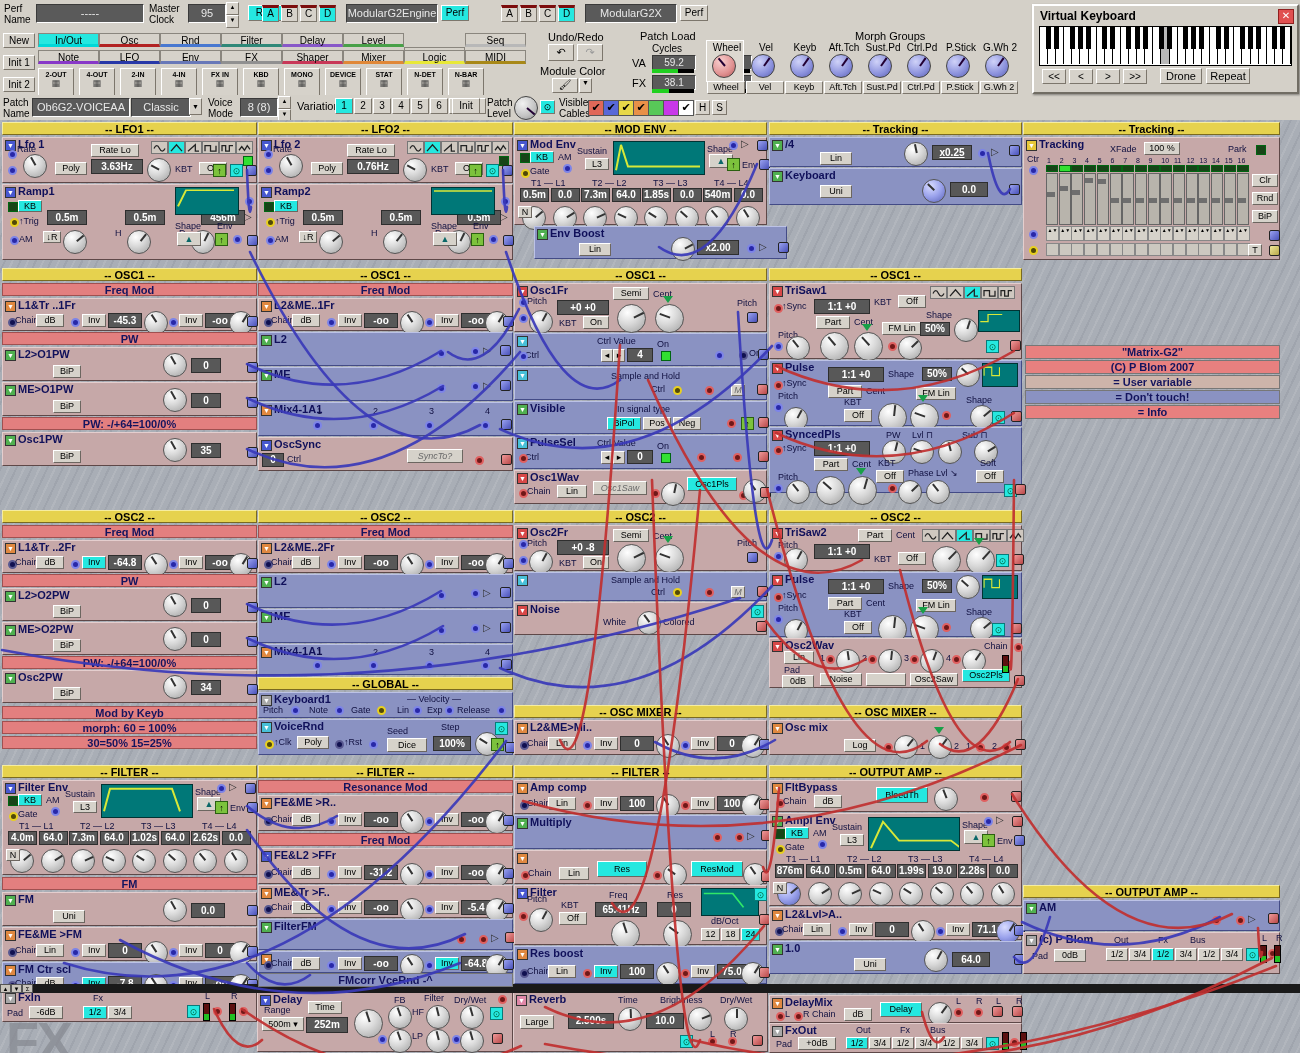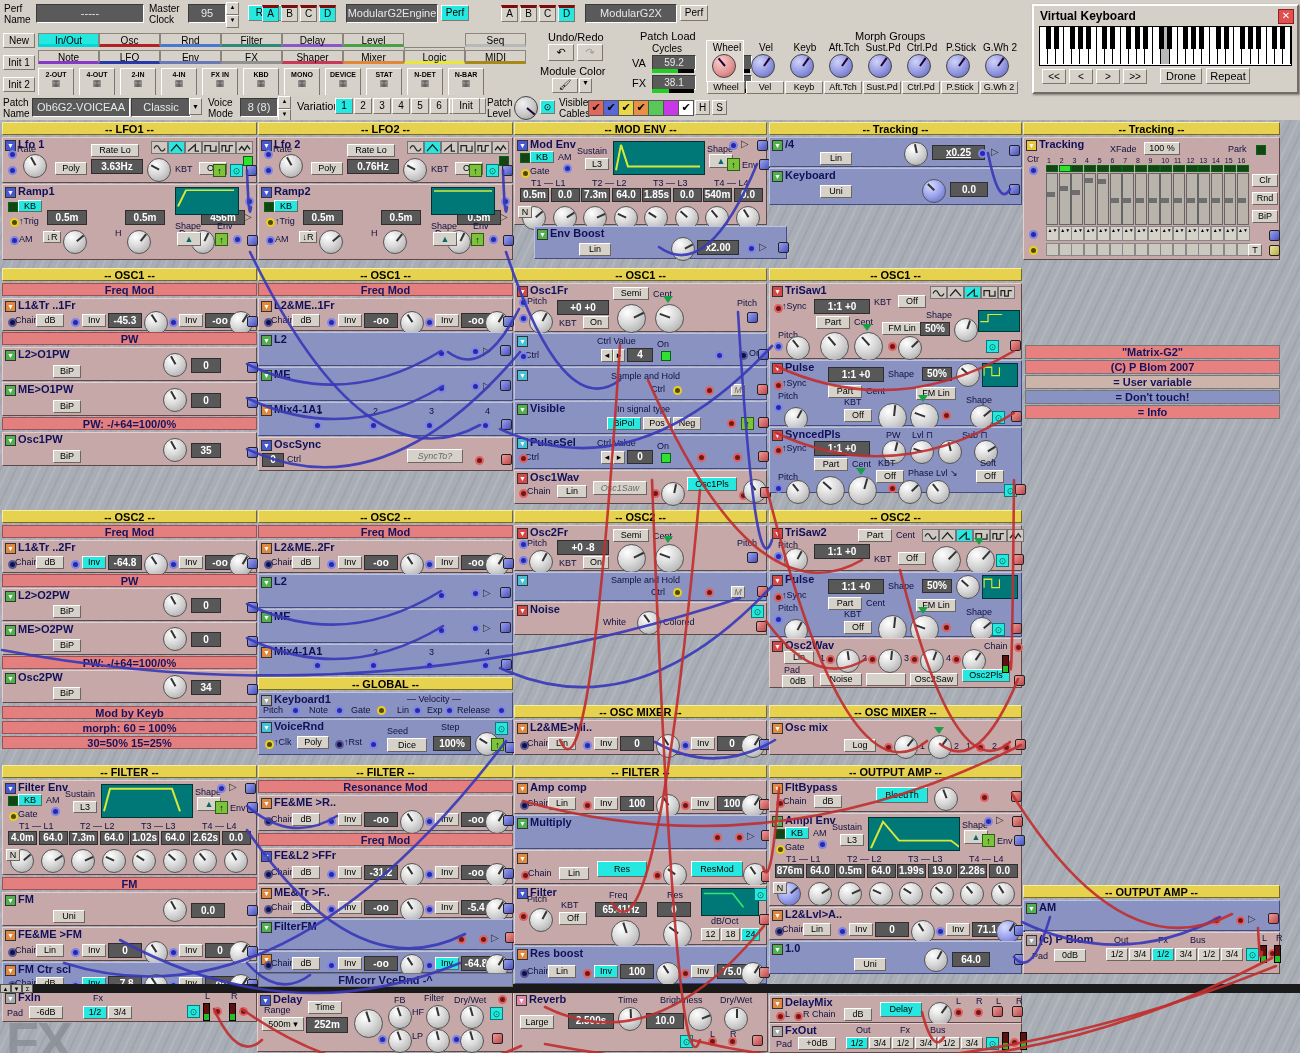--- a/index.html
+++ b/index.html
@@ -611,21 +611,21 @@
         <div class="tri" style="left: 224px; top: 14px;">▷</div>
         <div class="ps psb" style="left: 243px; top: 15px;"></div>
       </div>
       <div class="mod bgu" style="left: 769px; top: 17px; width: 253px; height: 30px;">
         <div class="dd" style="background: rgb(80, 176, 80);">▼</div>
         <div class="mn">/4</div>
         <div class="ib2" style="left: 50px; top: 14px; width: 32px; height: 13px; line-height: 11px;">Lin</div>
         <div class="kb" style="left: 134px; top: 4px;">
           <i style="transform:rotate(-12deg)"></i>
         </div>
-        <div class="dp" style="left: 162px; top: 7px; width: 53px; height: 15px; line-height: 13px; text-decoration: underline;">x0.25</div>
+        <div class="dp" style="left: 162px; top: 7px; width: 40px; height: 15px; line-height: 13px; text-decoration: underline;">x0.25</div>
         <div class="pr pcb" style="left: 208px; top: 11px;"></div>
         <div class="tri" style="left: 221px; top: 8px;">▷</div>
         <div class="ps psb" style="left: 239px; top: 7px;"></div>
       </div>
       <div class="mod bgu" style="left: 769px; top: 48px; width: 253px; height: 37px;">
         <div class="dd" style="background: rgb(80, 176, 80);">▼</div>
         <div class="mn">Keyboard</div>
         <div class="ib2" style="left: 50px; top: 16px; width: 32px; height: 13px; line-height: 11px;">Uni</div>
         <div class="kb kblue" style="left: 152px; top: 10px;">
           <i style="transform:rotate(-46deg)"></i>

